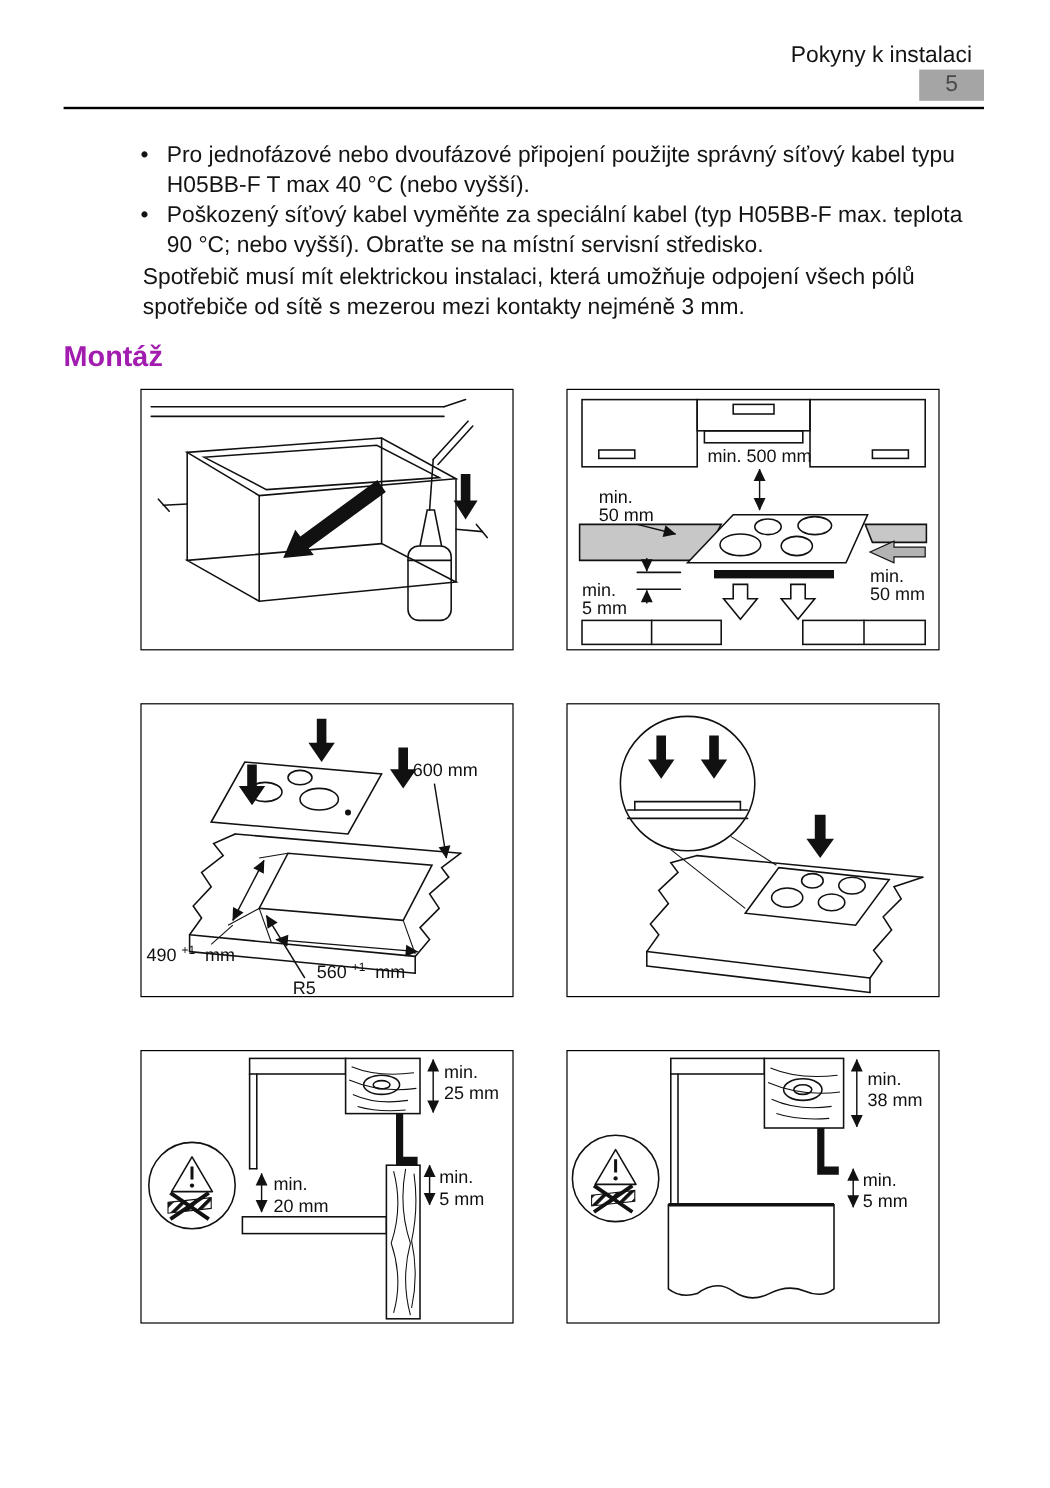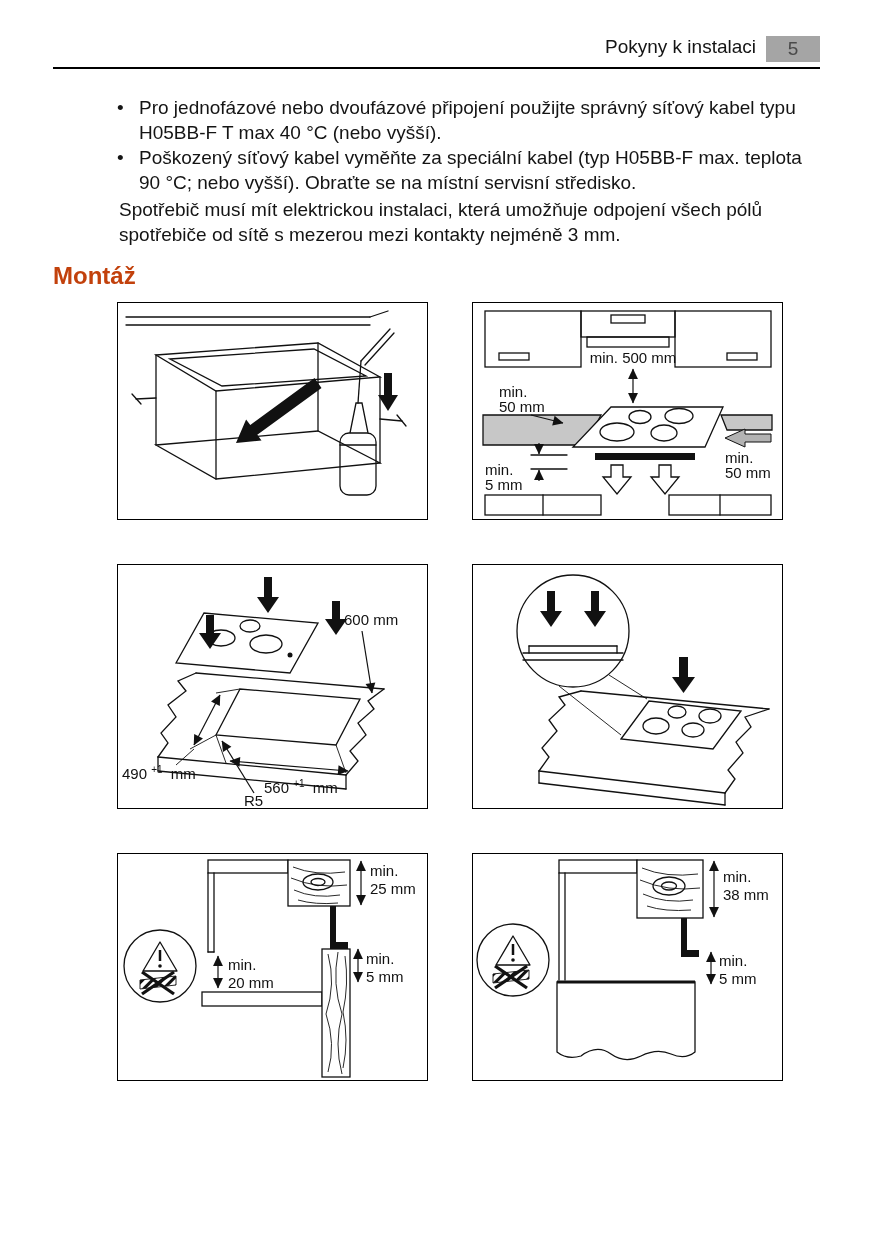--- a/index.html
+++ b/index.html
@@ -1,31 +1,31 @@
 <!DOCTYPE html>
 <html><head>
 <meta charset="utf-8">
 <style>
   html,body { margin:0; padding:0; background:#ffffff; }
   body { width:875px; font-family:"Liberation Sans", sans-serif; color:#141414; }
   .page { width:875px; min-height:1240px; box-sizing:border-box; padding-top:36px; position:relative; }
 
-  .header { margin:0 55px 0 53px; display:flex; justify-content:flex-end; 
-            border-bottom:2px solid #000; padding-bottom:5px; }
+  .header { margin:0 55px 0 53px; display:flex; justify-content:flex-end; align-items:flex-end;
+            border-bottom:2px solid #000; padding-bottom:5px;flex-direction:column; }
   .header-title { font-size:19px; margin-right:10px; }
   .page-num { background:#a5a5a5; color:#4a4a4a; width:54px; text-align:center;
               font-size:19px; padding:2px 0; }
 
   .body-text { margin:26px 55px 0 117px; width:703px; font-size:19px; line-height:25px; }
   .bullet { display:flex; }
   .bullet .dot { width:22px; flex:none; }
   .bullet .btxt { flex:1; }
   .body-text p { margin:2px; }
 
-  .section-heading { margin:15px 0 12px 53px; font-size:24px; font-weight:bold; color:#c2410c; }
+  .section-heading { margin:15px 0 12px 53px; font-size:24px; font-weight:bold; color:#a21caf; }
 
   .diagrams { margin-left:117px; margin-top:2px; display:grid;
               grid-template-columns:311px 311px; column-gap:42px; row-gap:16px;gap:44px; }
   .dbox { border:1px solid #000; background:#fff; }
   .dbox svg { display:block; }
 
   
   .ln   { stroke:#111; stroke-width:1.3; fill:none; stroke-linecap:round; }
   .thin { stroke:#111; stroke-width:0.9; fill:none; }
   .wire { stroke:#111; stroke-width:1.3; fill:#fff; }

